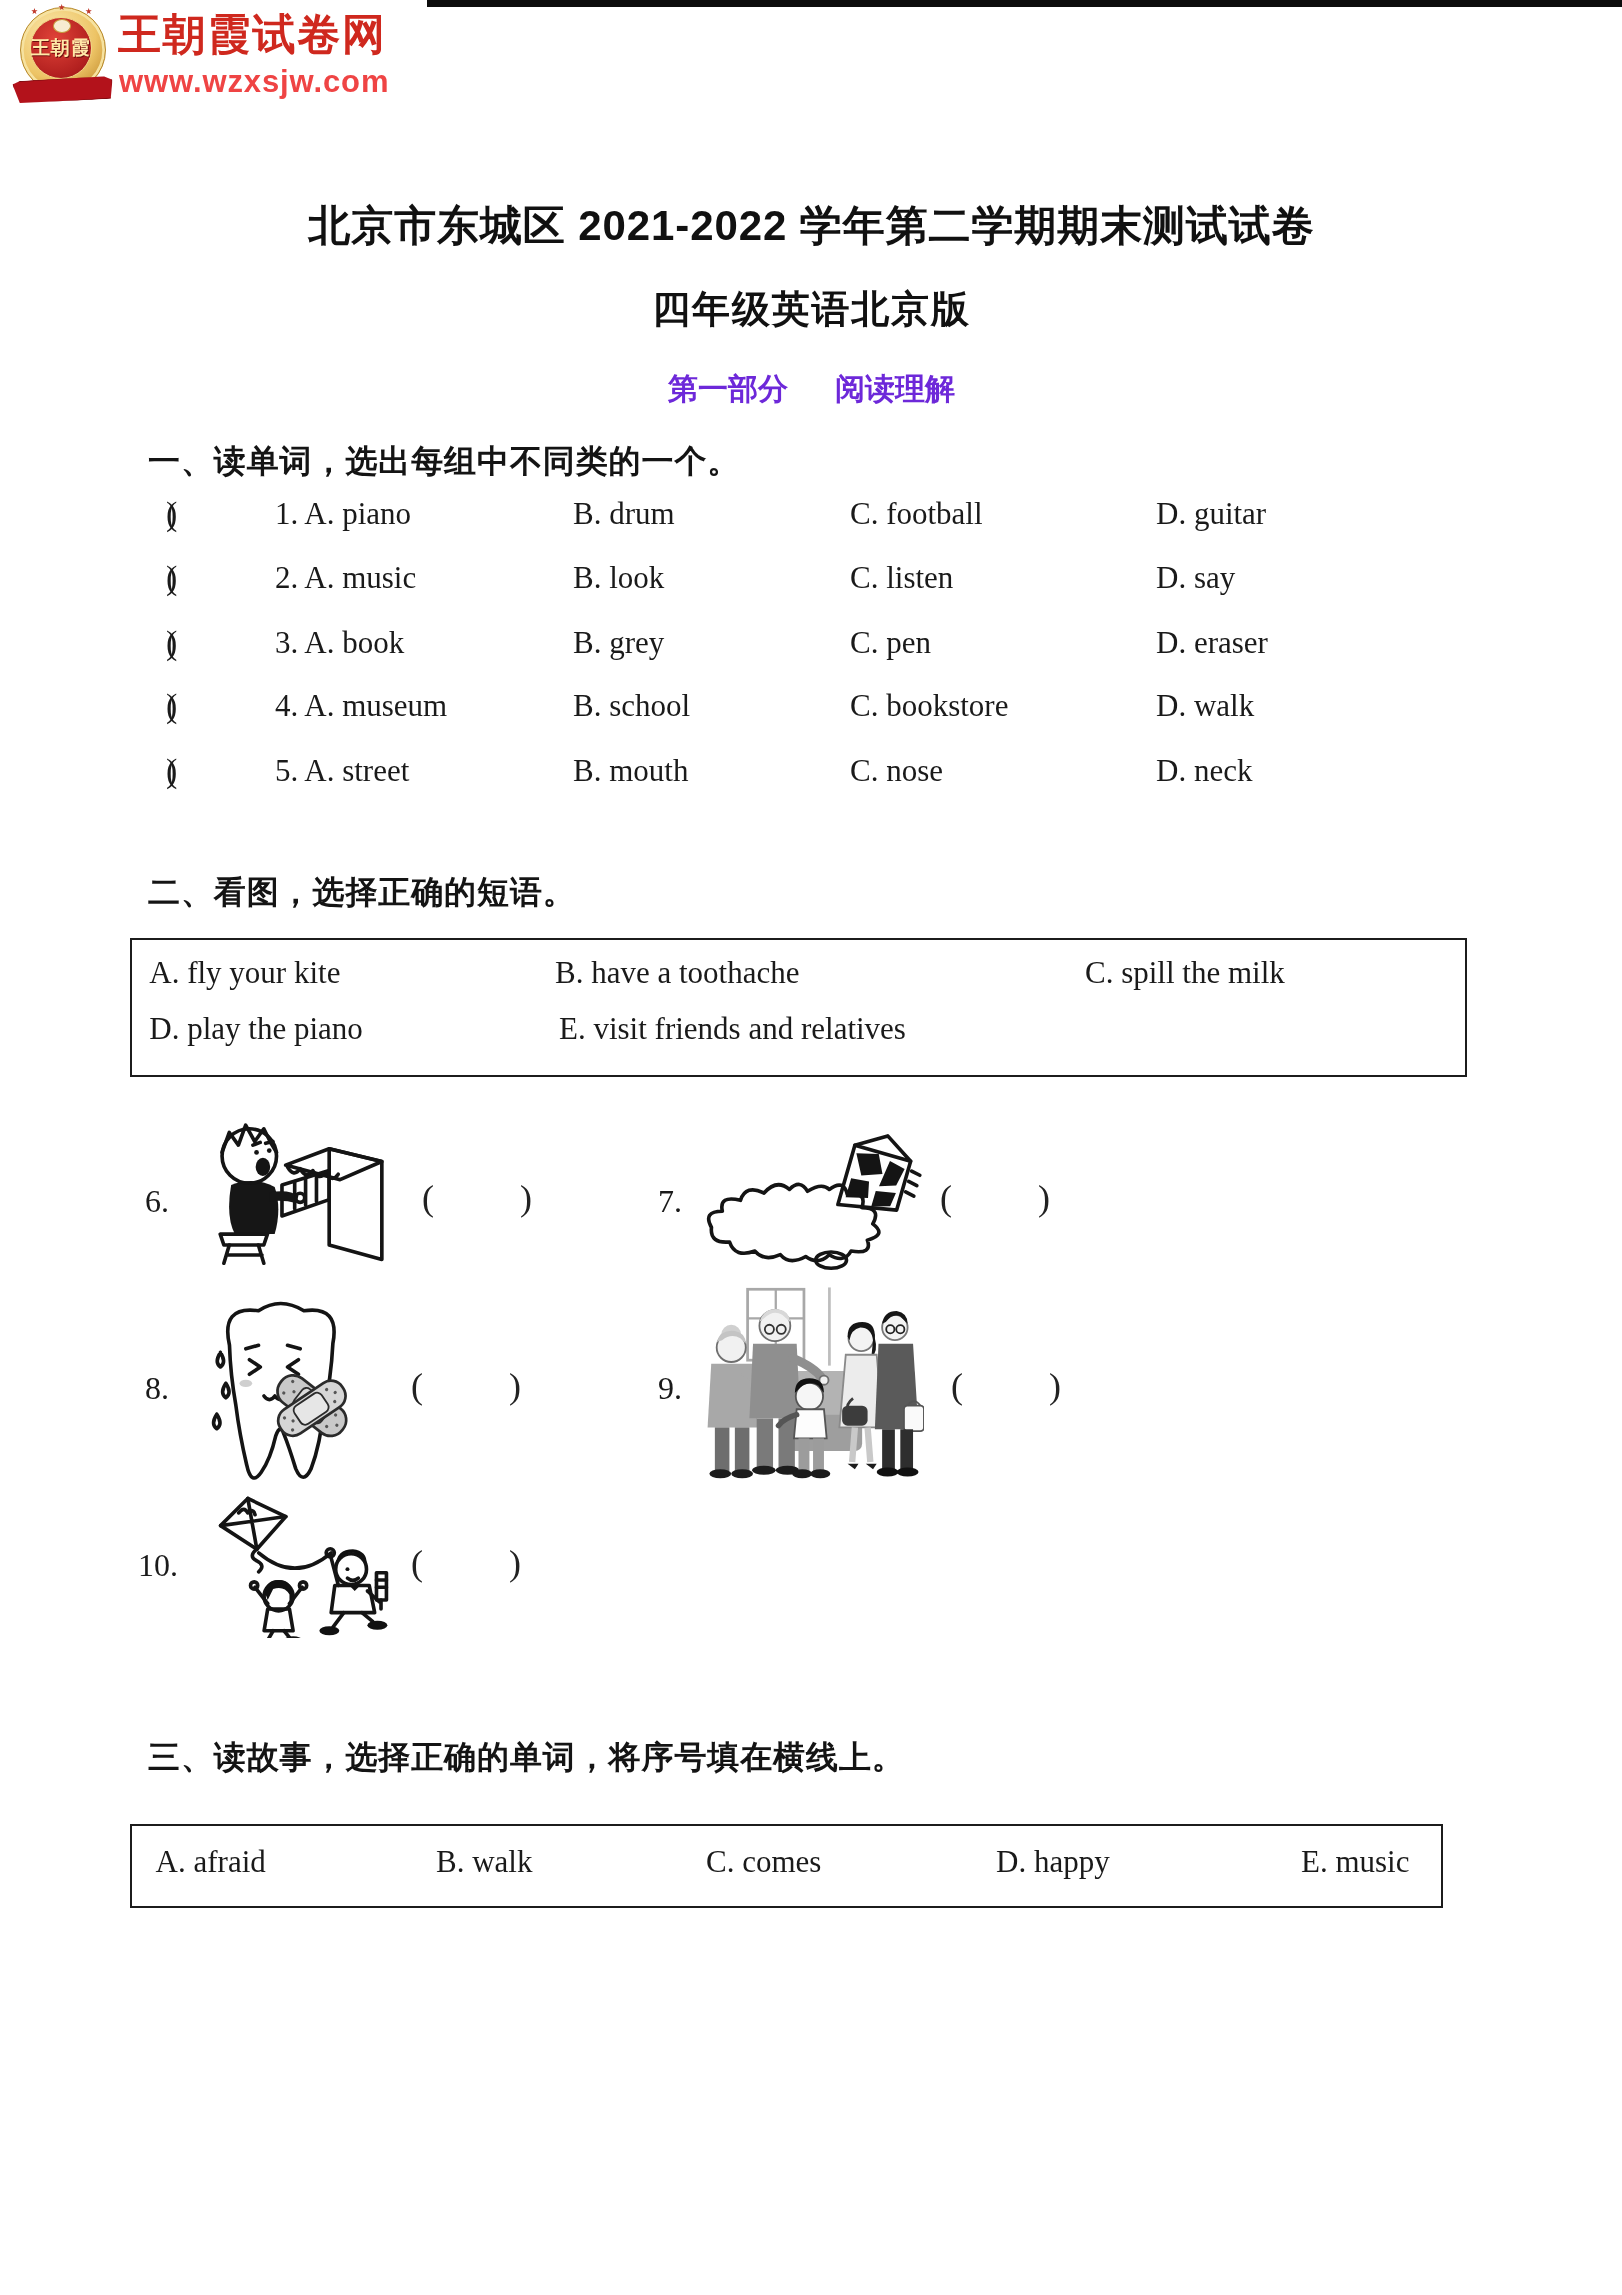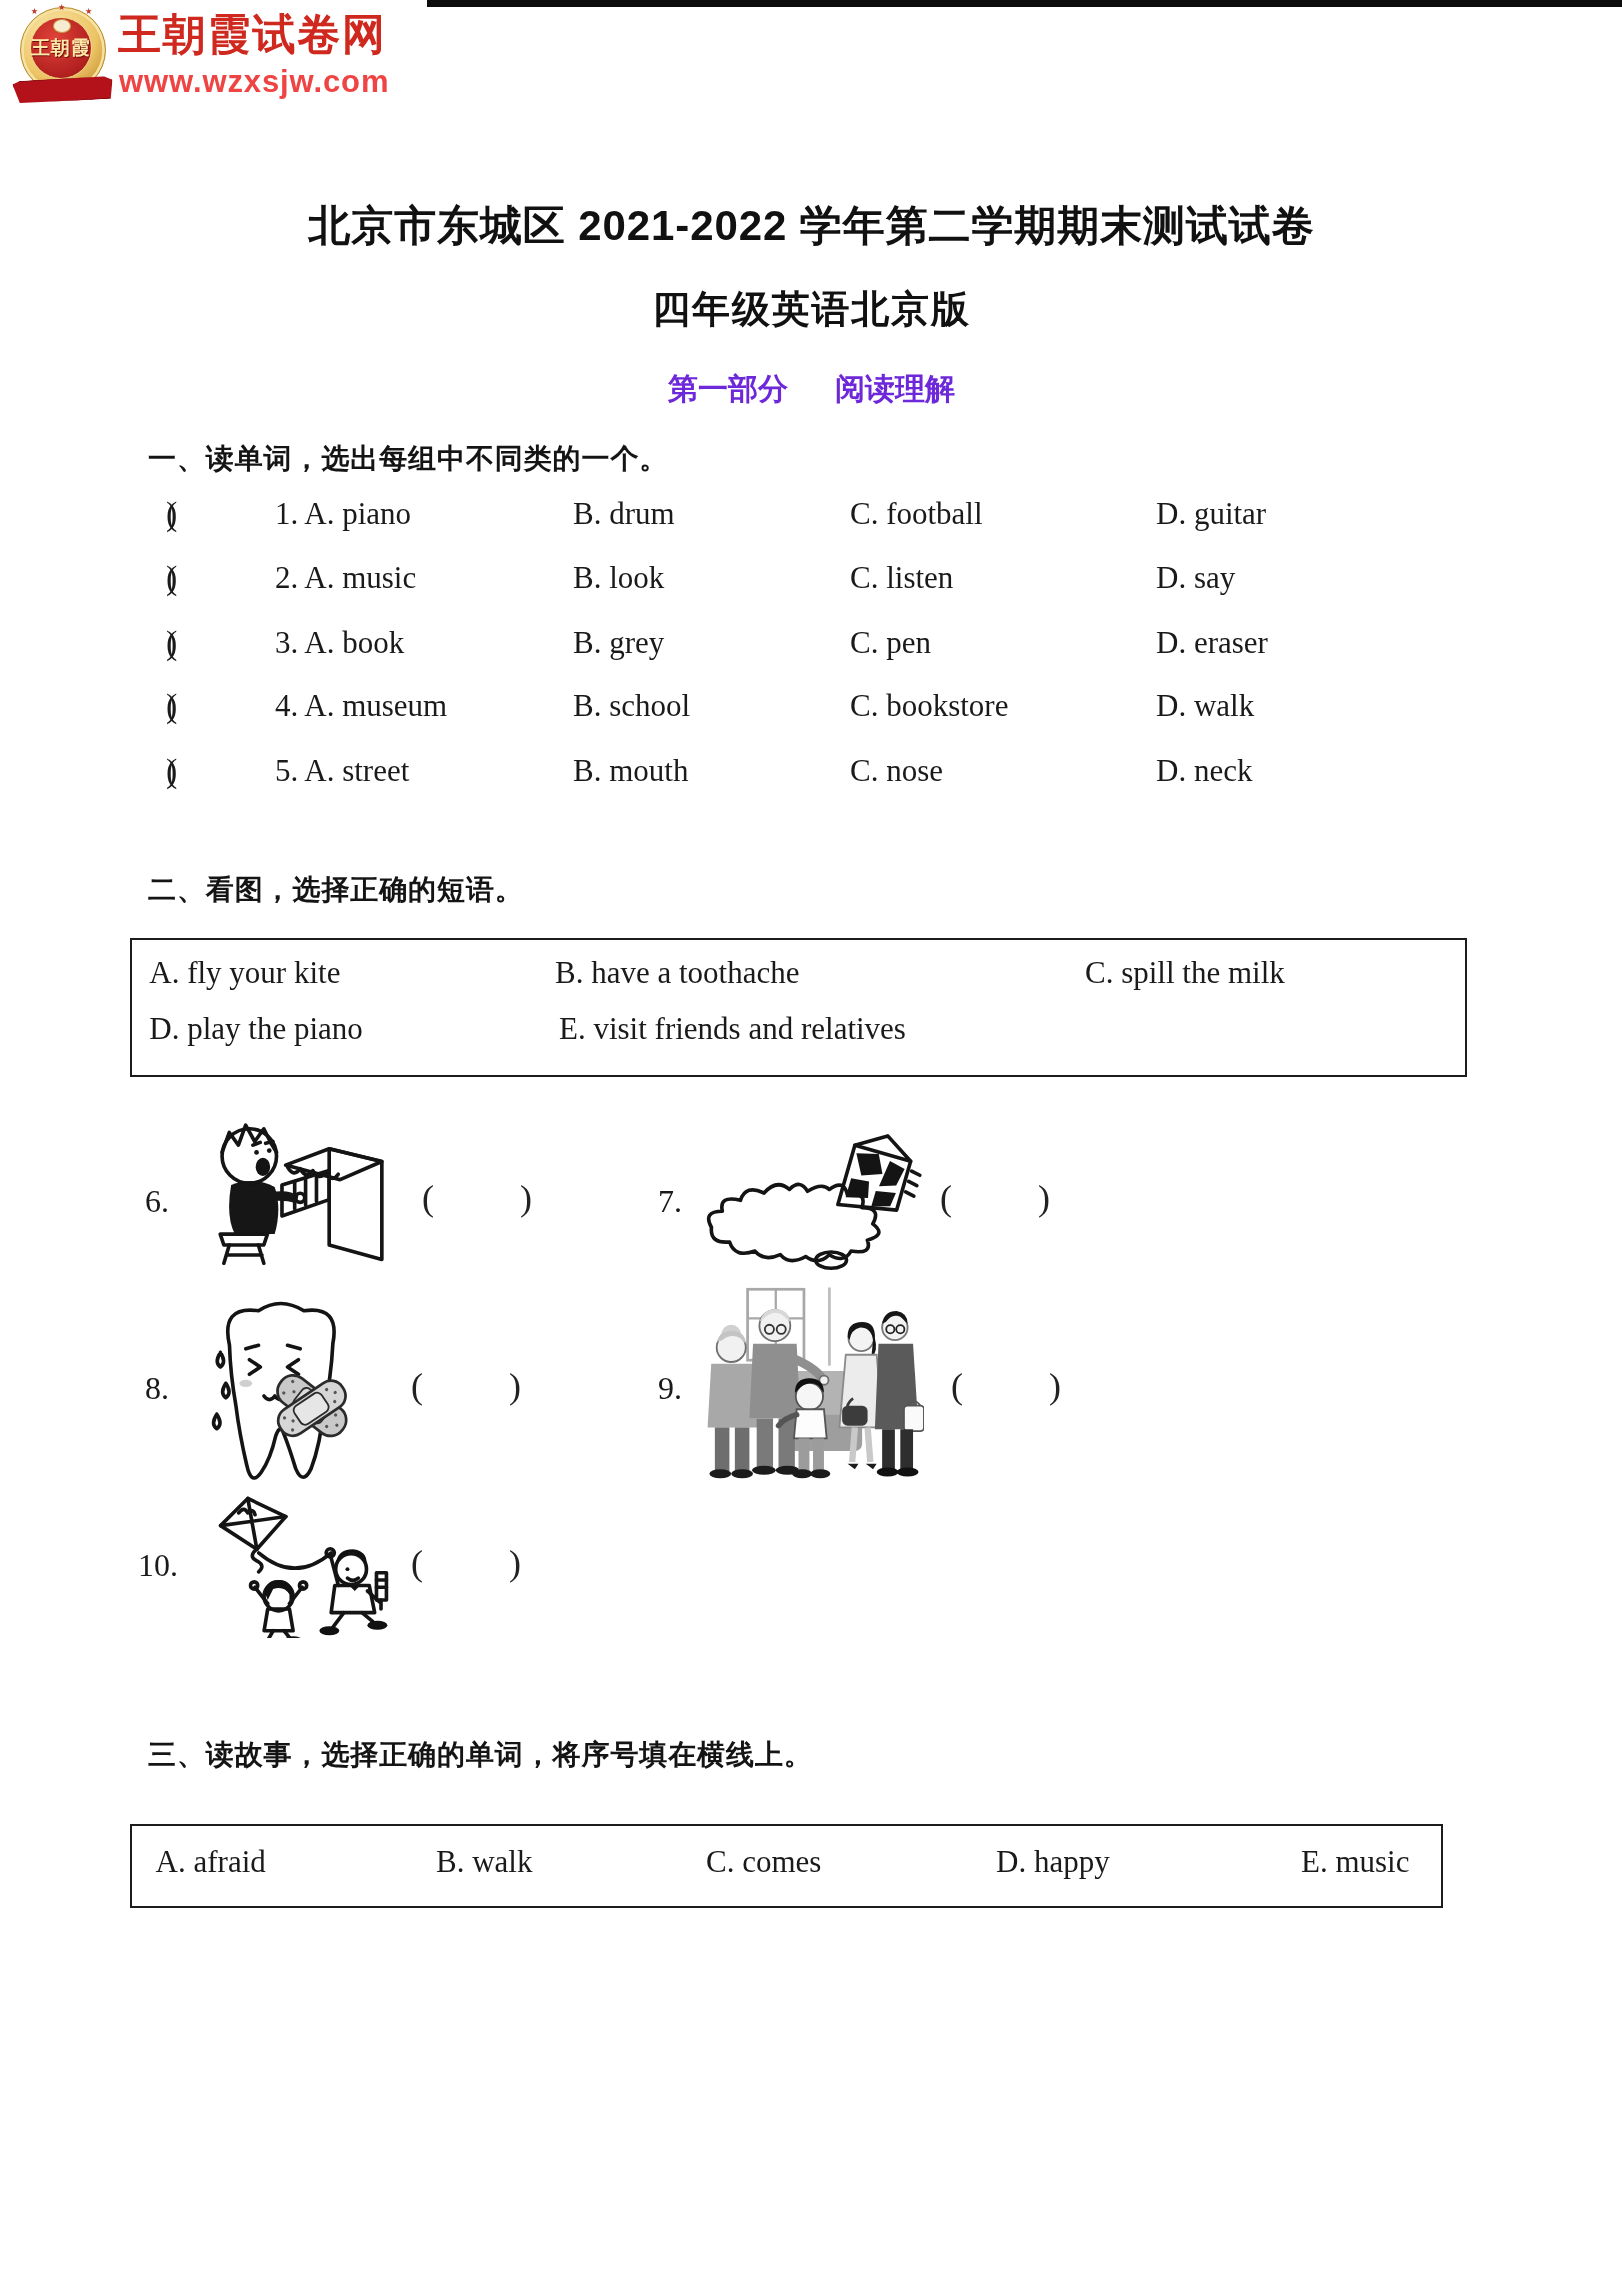--- a/index.html
+++ b/index.html
@@ -32,21 +32,21 @@
 
   
   .title{left:0;top:198px;width:100%;text-align:center;font-family:"Liberation Sans",sans-serif;
       font-weight:700;font-size:42px;color:#111;letter-spacing:0.9px;}
   .subtitle{left:0;top:284px;width:100%;text-align:center;font-family:"Liberation Sans",sans-serif;
       font-weight:700;font-size:38px;color:#111;letter-spacing:1.8px;}
   .part{left:0;top:369px;width:100%;text-align:center;font-family:"Liberation Sans",sans-serif;
       font-weight:700;font-size:30px;color:#6d28d9;}
   .part .gap{display:inline-block;width:47px;}
 
-  .sec-head{left:148px;font-family:"Liberation Sans",sans-serif;font-weight:700;font-size:28px;
+  .sec-head{left:148px;font-family:"Liberation Sans",sans-serif;font-weight:700;font-size:32px;
       color:#141414;letter-spacing:0.9px;white-space:nowrap;}
 
   
   .qrow{left:0;width:1623px;height:40px;font-size:31px;line-height:36px;}
   .qrow span{position:absolute;white-space:nowrap;}
   .qp{left:166px;width:91px;display:flex;justify-content:space-between;font-size:34px;}
   .qa{left:275px;} .qb{left:573px;} .qc{left:850px;} .qd{left:1156px;}
 
   
   .box{border:2.7px solid #1c1c1c;background:#fff;}

